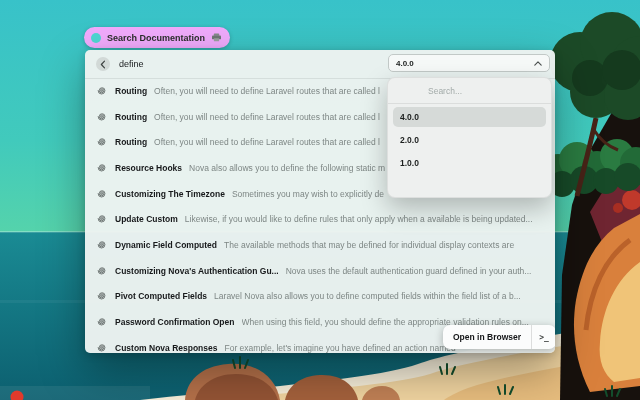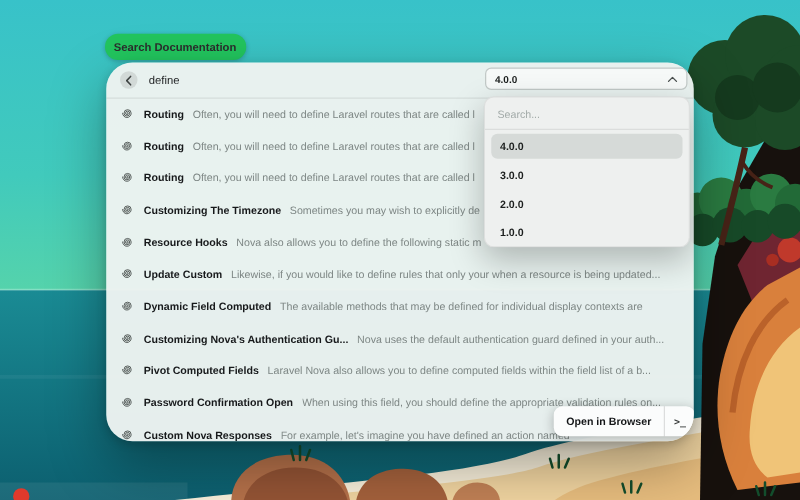--- a/index.html
+++ b/index.html
@@ -2,27 +2,27 @@
 <html><head>
 <meta charset="utf-8">
 <style>
   html,body{margin:0;padding:0;background:#222;}
   .stage{position:relative;width:640px;height:400px;overflow:hidden;
          font-family:"Liberation Sans",sans-serif;-webkit-user-select:none;}
   .wallpaper{position:absolute;left:0;top:0;width:640px;height:400px;display:block;}
 
   
   .pill{position:absolute;left:84px;top:27px;height:21px;display:flex;align-items:center;
-        gap:6px;padding:0 8px 0 7px;border-radius:11px;background:#22c55e;
-        box-shadow:0 1px 4px rgba(0,0,0,.22);flex-direction:column;}
+        gap:6px;padding:0 8px 0 7px;border-radius:11px;background:#f0abfc;
+        box-shadow:0 1px 4px rgba(0,0,0,.22);}
   .dot{width:10px;height:10px;border-radius:50%;background:#4fd6d2;}
   .pill-label{font-size:9px;font-weight:600;color:#2b2e2d;white-space:nowrap;}
 
   
-  .window{position:absolute;left:85px;top:50px;width:470px;height:303px;border-radius:21px;
+  .window{position:absolute;left:85px;top:50px;width:470px;height:303px;border-radius:5px;
           background:rgba(237,243,241,.97);box-shadow:0 18px 45px rgba(0,0,0,.35),0 2px 8px rgba(0,0,0,.18);
           overflow:hidden;}
   .search-row{position:absolute;left:0;top:0;right:0;height:28px;display:flex;align-items:center;padding-left:11px;}
   .back{width:14px;height:14px;border-radius:50%;background:#d2d9d7;display:flex;
         align-items:center;justify-content:center;flex:0 0 auto;}
   .query{margin-left:9px;font-size:9px;color:#1b1d1f;}
   .hdiv{height:1px;background:rgba(0,0,0,.08);}
   .top-div{position:absolute;left:0;right:0;top:28px;}
 
   .select{position:absolute;left:303px;top:4px;width:162px;height:18px;box-sizing:border-box;
@@ -34,21 +34,21 @@
   .row{height:25.7px;display:flex;align-items:center;padding:0 12px;}
   .sp{flex:0 0 auto;margin-right:8px;}
   .rt{font-size:8.5px;font-weight:700;color:#17191b;white-space:nowrap;flex:0 0 auto;}
   .rs{font-size:8.5px;color:#7d8684;white-space:nowrap;overflow:hidden;margin-left:7px;flex:1 1 auto;}
 
   
   .dropdown{position:absolute;left:302px;top:27px;width:165px;height:121px;border-radius:8px;
             background:#eef0ef;border:1px solid rgba(0,0,0,.07);box-sizing:border-box;
             box-shadow:0 10px 26px rgba(0,0,0,.25);z-index:5;}
   .dd-search{display:block;width:100%;height:25px;box-sizing:border-box;border:none;outline:none;
-             background:transparent;padding:0 10px;font-family:inherit;font-size:8.5px;color:#3a3f3e;}
+             background:transparent;padding:0 10px;font-family:inherit;font-size:8.5px;color:#3a3f3e;margin-left:30px;}
   .dd-search::placeholder{color:#a3aba9;}
   .dd-options{padding:3px 5px;}
   .dd-opt{height:20px;line-height:20px;margin-bottom:3px;padding:0 7px;border-radius:5px;
           font-size:8.5px;font-weight:600;color:#1c1f1e;}
   .dd-opt.selected{background:#d6dad8;}
 
   
   .open-pill{position:absolute;left:358px;top:275px;height:24px;display:flex;align-items:center;
              background:#fbfcfc;border-radius:7px;box-shadow:0 2px 9px rgba(0,0,0,.28);z-index:6;}
   .op-label{padding:0 10px;font-size:8.5px;font-weight:700;color:#141618;white-space:nowrap;}
@@ -182,36 +182,36 @@
         <svg class="sp" width="10" height="10" viewBox="0 0 24 24">
             <path d="M11 11 a1.2 1.2 0 0 1 2.4 0 a2.6 2.6 0 0 1 -5.2 0 a4 4 0 0 1 8 0 a5.4 5.4 0 0 1 -10.8 0 a6.8 6.8 0 0 1 13.6 0 a8.2 8.2 0 0 1 -16.4 0" fill="none" stroke="#4e5553" stroke-width="1.8" stroke-linecap="round"></path>
           </svg>
         <span class="rt">Routing</span>
         <span class="rs">Often, you will need to define Laravel routes that are called l</span>
       </div>
       <div class="row">
         <svg class="sp" width="10" height="10" viewBox="0 0 24 24">
             <path d="M11 11 a1.2 1.2 0 0 1 2.4 0 a2.6 2.6 0 0 1 -5.2 0 a4 4 0 0 1 8 0 a5.4 5.4 0 0 1 -10.8 0 a6.8 6.8 0 0 1 13.6 0 a8.2 8.2 0 0 1 -16.4 0" fill="none" stroke="#4e5553" stroke-width="1.8" stroke-linecap="round"></path>
           </svg>
+        <span class="rt">Resource Hooks</span>
+        <span class="rs">Nova also allows you to define the following static m</span>
+      </div>
+      <div class="row">
+        <svg class="sp" width="10" height="10" viewBox="0 0 24 24">
+            <path d="M11 11 a1.2 1.2 0 0 1 2.4 0 a2.6 2.6 0 0 1 -5.2 0 a4 4 0 0 1 8 0 a5.4 5.4 0 0 1 -10.8 0 a6.8 6.8 0 0 1 13.6 0 a8.2 8.2 0 0 1 -16.4 0" fill="none" stroke="#4e5553" stroke-width="1.8" stroke-linecap="round"></path>
+          </svg>
         <span class="rt">Customizing The Timezone</span>
         <span class="rs">Sometimes you may wish to explicitly de</span>
       </div>
       <div class="row">
         <svg class="sp" width="10" height="10" viewBox="0 0 24 24">
             <path d="M11 11 a1.2 1.2 0 0 1 2.4 0 a2.6 2.6 0 0 1 -5.2 0 a4 4 0 0 1 8 0 a5.4 5.4 0 0 1 -10.8 0 a6.8 6.8 0 0 1 13.6 0 a8.2 8.2 0 0 1 -16.4 0" fill="none" stroke="#4e5553" stroke-width="1.8" stroke-linecap="round"></path>
           </svg>
-        <span class="rt">Resource Hooks</span>
-        <span class="rs">Nova also allows you to define the following static m</span>
-      </div>
-      <div class="row">
-        <svg class="sp" width="10" height="10" viewBox="0 0 24 24">
-            <path d="M11 11 a1.2 1.2 0 0 1 2.4 0 a2.6 2.6 0 0 1 -5.2 0 a4 4 0 0 1 8 0 a5.4 5.4 0 0 1 -10.8 0 a6.8 6.8 0 0 1 13.6 0 a8.2 8.2 0 0 1 -16.4 0" fill="none" stroke="#4e5553" stroke-width="1.8" stroke-linecap="round"></path>
-          </svg>
         <span class="rt">Update Custom</span>
-        <span class="rs">Likewise, if you would like to define rules that only your when a resource is being updated...</span>
+        <span class="rs">Likewise, if you would like to define rules that only apply when a available is being updated...</span>
       </div>
       <div class="row">
         <svg class="sp" width="10" height="10" viewBox="0 0 24 24">
             <path d="M11 11 a1.2 1.2 0 0 1 2.4 0 a2.6 2.6 0 0 1 -5.2 0 a4 4 0 0 1 8 0 a5.4 5.4 0 0 1 -10.8 0 a6.8 6.8 0 0 1 13.6 0 a8.2 8.2 0 0 1 -16.4 0" fill="none" stroke="#4e5553" stroke-width="1.8" stroke-linecap="round"></path>
           </svg>
         <span class="rt">Dynamic Field Computed</span>
         <span class="rs">The available methods that may be defined for individual display contexts are</span>
       </div>
       <div class="row">
         <svg class="sp" width="10" height="10" viewBox="0 0 24 24">
@@ -241,21 +241,20 @@
         <span class="rt">Custom Nova Responses</span>
         <span class="rs">For example, let's imagine you have defined an action named</span>
       </div>
     </div>
 
     <div class="dropdown">
       <input class="dd-search" placeholder="Search..." style="">
       <div class="hdiv"></div>
       <div class="dd-options">
         <div class="dd-opt selected">4.0.0</div>
-        <div class="dd-opt">3.0.0</div>
         <div class="dd-opt">2.0.0</div>
         <div class="dd-opt">1.0.0</div>
       </div>
     </div>
 
     <div class="open-pill">
       <span class="op-label">Open in Browser</span>
       <span class="vdiv"></span>
       <span class="term">&gt;_</span>
     </div>

